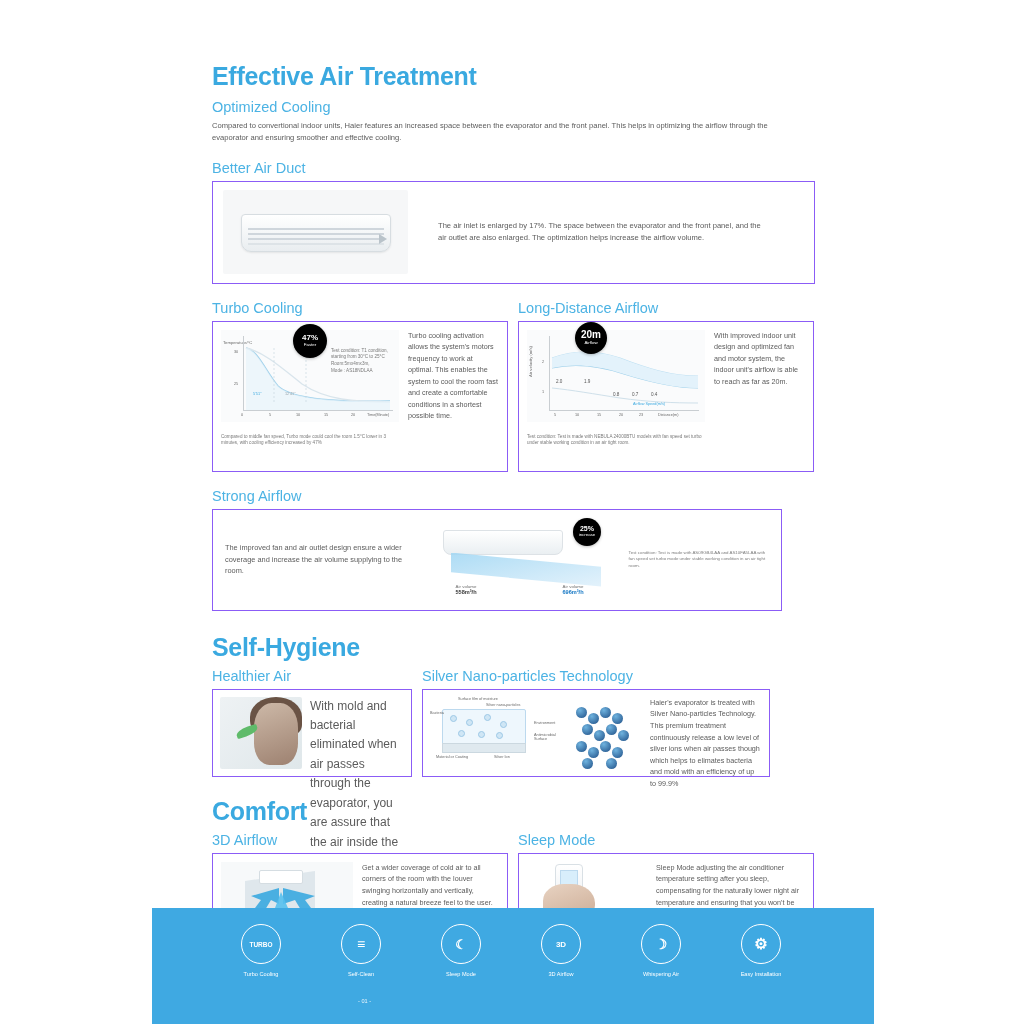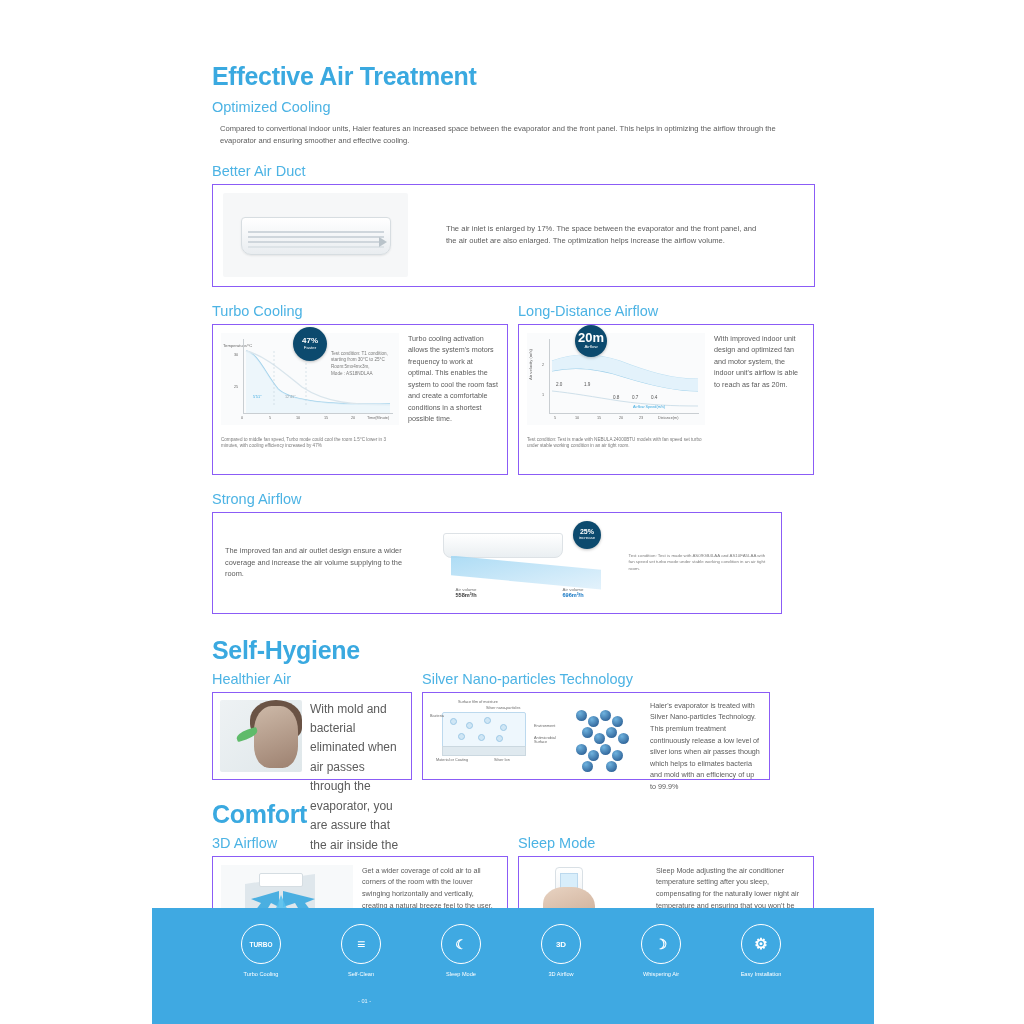--- a/index.html
+++ b/index.html
@@ -7,21 +7,21 @@
   .page{position:absolute;inset:0;background:#fff;}
   .content{position:absolute;left:212px;top:62px;width:610px;}
 
   h1.section{
     font-size:25px;font-weight:bold;color:#3aa9e0;margin:0 0 6px 0;letter-spacing:-0.3px;
   }
   h2.sub{
     font-size:14.5px;color:#4cb3e4;font-weight:normal;margin:0 0 5px 0;
   }
   p.body{
-    font-size:7.6px;line-height:1.55;color:#5b5b5b;margin:8px;
+    font-size:7.6px;line-height:1.55;color:#5b5b5b;margin:0;
   }
   .card{
     border:1px solid #8b5cf6;background:#fff;box-sizing:border-box;
   }
   .row{display:flex;gap:10px;}
   .xtiny{font-size:4.6px;line-height:1.45;color:#7a7a7a;}
 
   
   #betterAirDuct{width:603px;height:103px;display:flex;align-items:center;padding:8px 10px;}
   .ac-illustration{
@@ -45,21 +45,21 @@
   #turboCard{width:296px;height:151px;padding:8px;display:flex;}
   #longCard{width:296px;height:151px;padding:8px;display:flex;}
 
   .chartbox{position:relative;width:178px;flex:0 0 auto;}
   .chart-area{position:relative;width:178px;height:92px;background:#fafbfc;}
   .axis-y,.axis-x{position:absolute;background:#c9ced2;}
   .axis-y{left:22px;top:6px;width:1px;height:74px;}
   .axis-x{left:22px;top:80px;width:150px;height:1px;}
   .curve{position:absolute;left:23px;top:12px;}
   .badge{
-    position:absolute;border-radius:50%;background:#0c4a6e;color:#fff;display:flex;
+    position:absolute;border-radius:50%;background:#000000;color:#fff;display:flex;
     flex-direction:column;align-items:center;justify-content:center;text-align:center;
     font-weight:bold;box-shadow:0 1px 3px rgba(0,0,0,.25);
   }
   .badge .b1{font-size:8px;line-height:1;}
   .badge .b2{font-size:4.4px;line-height:1.2;font-weight:normal;}
   .sidetext{font-size:7.2px;line-height:1.6;color:#5b5b5b;padding-left:9px;}
 
   
   #strongCard{width:570px;height:102px;padding:10px 12px;display:flex;align-items:center;}
   .sa-text{width:205px;font-size:7.4px;line-height:1.6;color:#5b5b5b;}
@@ -203,21 +203,21 @@
               <div class="sd-lbl" style="left:124px;top:62px;font-size:4.6px;color:#555">0.4</div>
               <div class="sd-lbl" style="left:27px;top:83px">5</div>
               <div class="sd-lbl" style="left:48px;top:83px">10</div>
               <div class="sd-lbl" style="left:70px;top:83px">15</div>
               <div class="sd-lbl" style="left:92px;top:83px">20</div>
               <div class="sd-lbl" style="left:112px;top:83px">23</div>
               <div class="sd-lbl" style="left:131px;top:83px">Distance(m)</div>
               <div class="sd-lbl" style="left:106px;top:72px;color:#3aa9e0">Airflow Speed(m/s)</div>
             </div>
             <div class="badge" style="left:48px;top:-8px;width:32px;height:32px">
-              <span class="b1" style="font-size:13px">20m</span>
+              <span class="b1" style="font-size:10px">20m</span>
               <span class="b2">Airflow</span>
             </div>
             <div class="xtiny" style="margin-top:12px;width:176px">Test condition: Test is made with NEBULA 24000BTU models with fan speed  set turbo under stable working condition in an air tight room.</div>
           </div>
           <div class="sidetext" style="width:92px">With improved indoor unit design and optimized fan and motor system, the indoor unit's airflow is able to reach as far as 20m.</div>
         </div>
       </div>
     </div>
 
     <h2 class="sub" style="margin-top:16px">Strong Airflow</h2>

